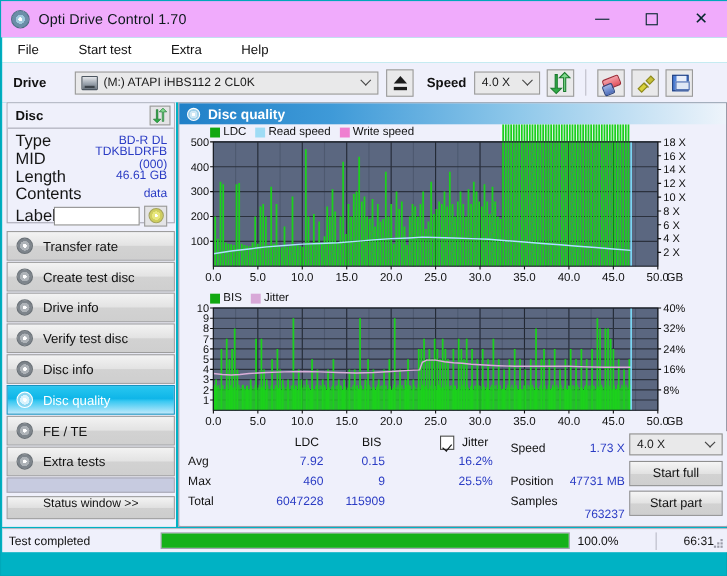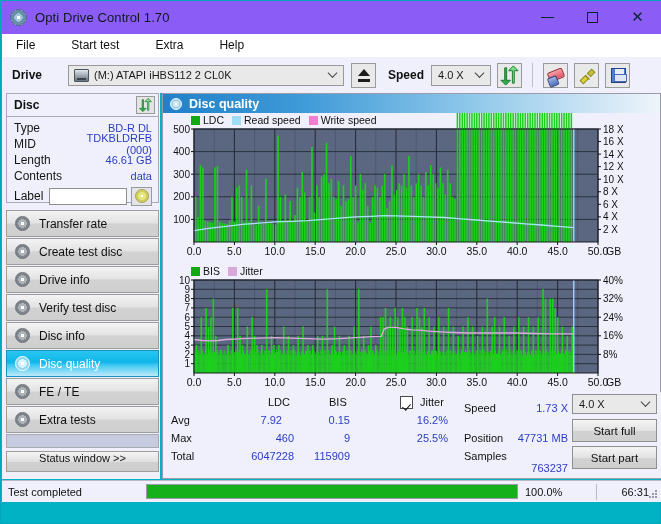--- a/index.html
+++ b/index.html
@@ -13,21 +13,21 @@
   #app {
     position: relative;
     width: 661px; height: 524px;
     background: #00b2c4;
     border: 1px solid #00a8ba;
   }
 
   
   #titlebar {
     position: absolute; left: 0; top: 0; width: 661px; height: 33px;
-    background: #8b5cf6;
+    background: #f0abfc;
     display: flex; align-items: center;
   }
   #title-icon {
     width: 17px; height: 17px; margin-left: 9px; margin-right: 8px;
     border-radius: 50%;
     background: radial-gradient(circle at 50% 50%, #ffffff 0 16%, #9ec8dc 18% 38%, #6b8ea8 40% 70%, #dfeef7 72% 88%, #7da3b8 90% 100%);
     border: 1px solid #4a6d82;
     flex: none;
   }
   #title-text {
@@ -127,21 +127,21 @@
   #disc-head {
     height: 23px; display:flex; align-items:center; position: relative;
     border-bottom: 1px solid #a9a9b6; background:#eff0fb;
   }
   #disc-head-title { font-size: 12px; font-weight: bold; color:#111; margin-left: 7px; }
   #disc-refresh {
     position:absolute; right:3px; top:2px; width:19px; height:18px;
     background:#e4e4e6; border:1px solid #9a9a9a;
   }
   .disc-row { display:flex; align-items:center; height:16px; padding: 0 6px 0 7px; }
-  .disc-key { font-size: 12px; color:#151515; width: 62px; }
+  .disc-key { font-size: 15px; color:#151515; width: 62px; }
   .disc-val { font-size: 11px; color:#2b3cc4; flex:1; text-align: right; }
   #label-row { display:flex; align-items:center; height:22px; padding-left:7px; padding-right:4px; margin-top:1px;}
   #label-input {
     width: 78px; height: 17px; background:#fff; border:1px solid #8f8f8f; margin-left:5px;
   }
   #label-disc-btn {
     width: 21px; height: 19px; background:#e4e4e6; border:1px solid #9a9a9a; margin-left: 4px; position:relative;
   }
   .cd-glyph {
     position:absolute; left:50%; top:50%; width:14px; height:14px; margin:-7px 0 0 -7px;
@@ -1630,21 +1630,21 @@
         </svg>
     </div>
 
     <div id="stats">
       <span class="st" style="left:104px; top:4px;">LDC</span>
       <span class="st" style="left:165px; top:4px;">BIS</span>
       <div id="jitter-check"></div>
       <span class="st" style="left:256px; top:4px;">Jitter</span>
 
       <span class="st" style="left:7px; top:22px;">Avg</span>
-      <span class="stv" style="left:66px; top:22px; width:52px;">7.92</span>
+      <span class="stv" style="left:78px; top:22px; width:52px;">7.92</span>
       <span class="stv" style="left:140px; top:22px; width:46px;">0.15</span>
       <span class="stv" style="left:228px; top:22px; width:56px;">16.2%</span>
 
       <span class="st" style="left:7px; top:40px;">Max</span>
       <span class="stv" style="left:78px; top:40px; width:52px;">460</span>
       <span class="stv" style="left:140px; top:40px; width:46px;">9</span>
       <span class="stv" style="left:228px; top:40px; width:56px;">25.5%</span>
 
       <span class="st" style="left:7px; top:58px;">Total</span>
       <span class="stv" style="left:64px; top:58px; width:66px;">6047228</span>

